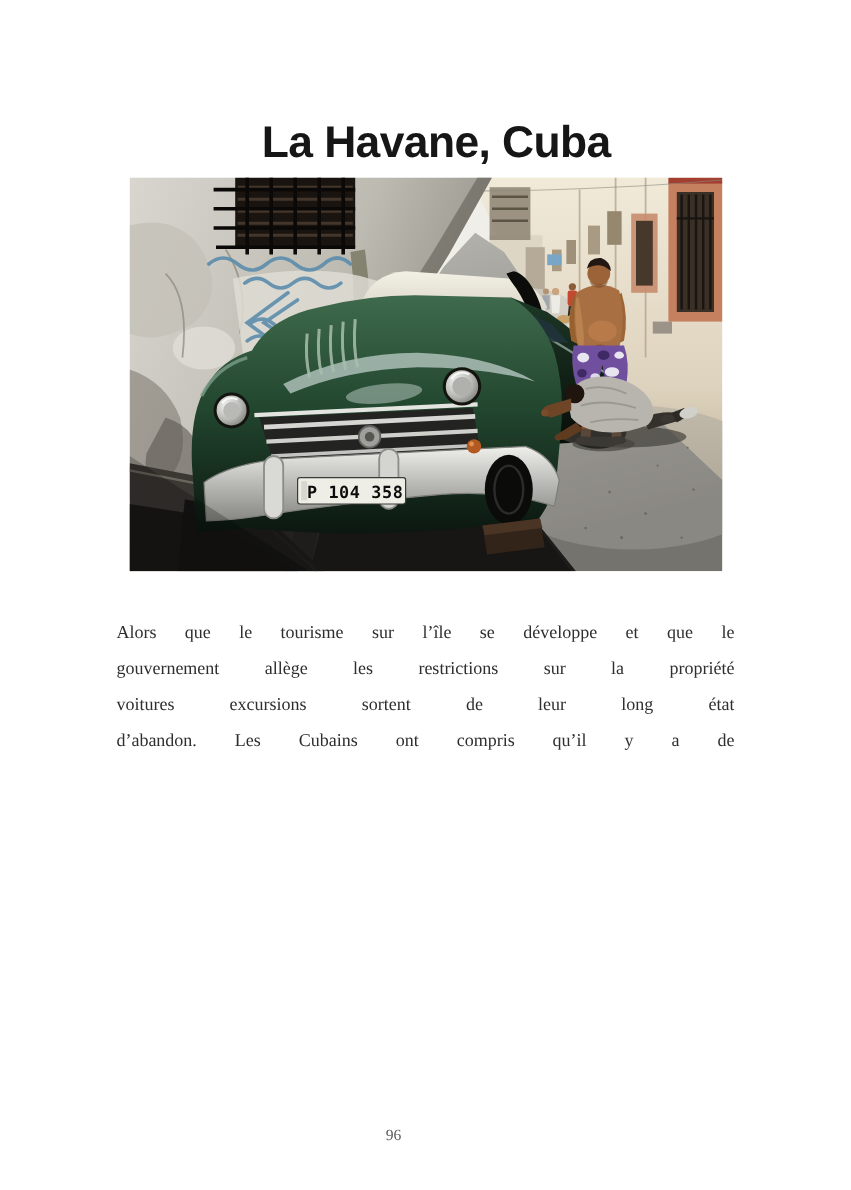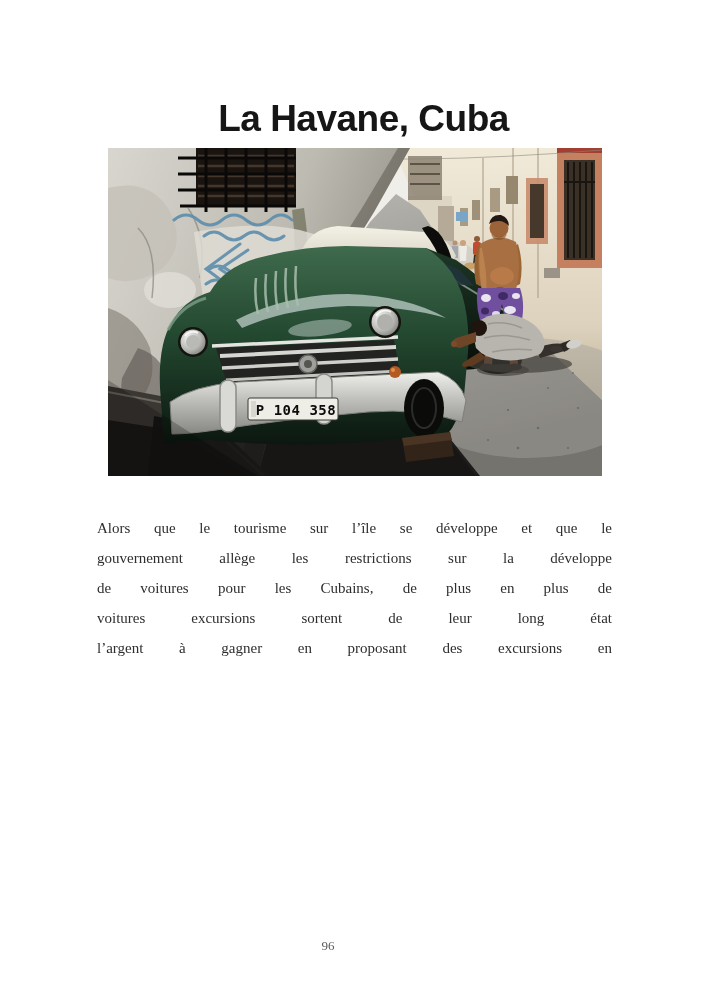--- a/index.html
+++ b/index.html
@@ -301,21 +301,20 @@
         <circle cx="346" cy="196" r="3" fill="#7c4c2a"></circle>
         <path d="M372 204 L356 214 Q352 217 356 219 L364 218 378 210 Z" fill="#5f3c20"></path>
       </g>
 
       <path d="M0 232 L150 328 H0 Z" fill="#000000" opacity="0.22"></path>
     </svg>
   </figure>
 
   <div class="body-text">
     <div class="jline">Alors que le tourisme sur l’île se développe et que le</div>
-    <div class="jline">gouvernement allège les restrictions sur la développe</div>
-    <div class="jline">de voitures pour les Cubains, de plus en plus de</div>
+    <div class="jline">gouvernement allège les restrictions sur la propriété</div>
     <div class="jline">voitures excursions sortent de leur long état</div>
-    <div class="jline">l’argent à gagner en proposant des excursions en</div>
+    <div class="jline">d’abandon. Les Cubains ont compris qu’il y a de</div>
   </div>
 
   <div class="page-number">96</div>
 
 </div>
 
 </body></html>

